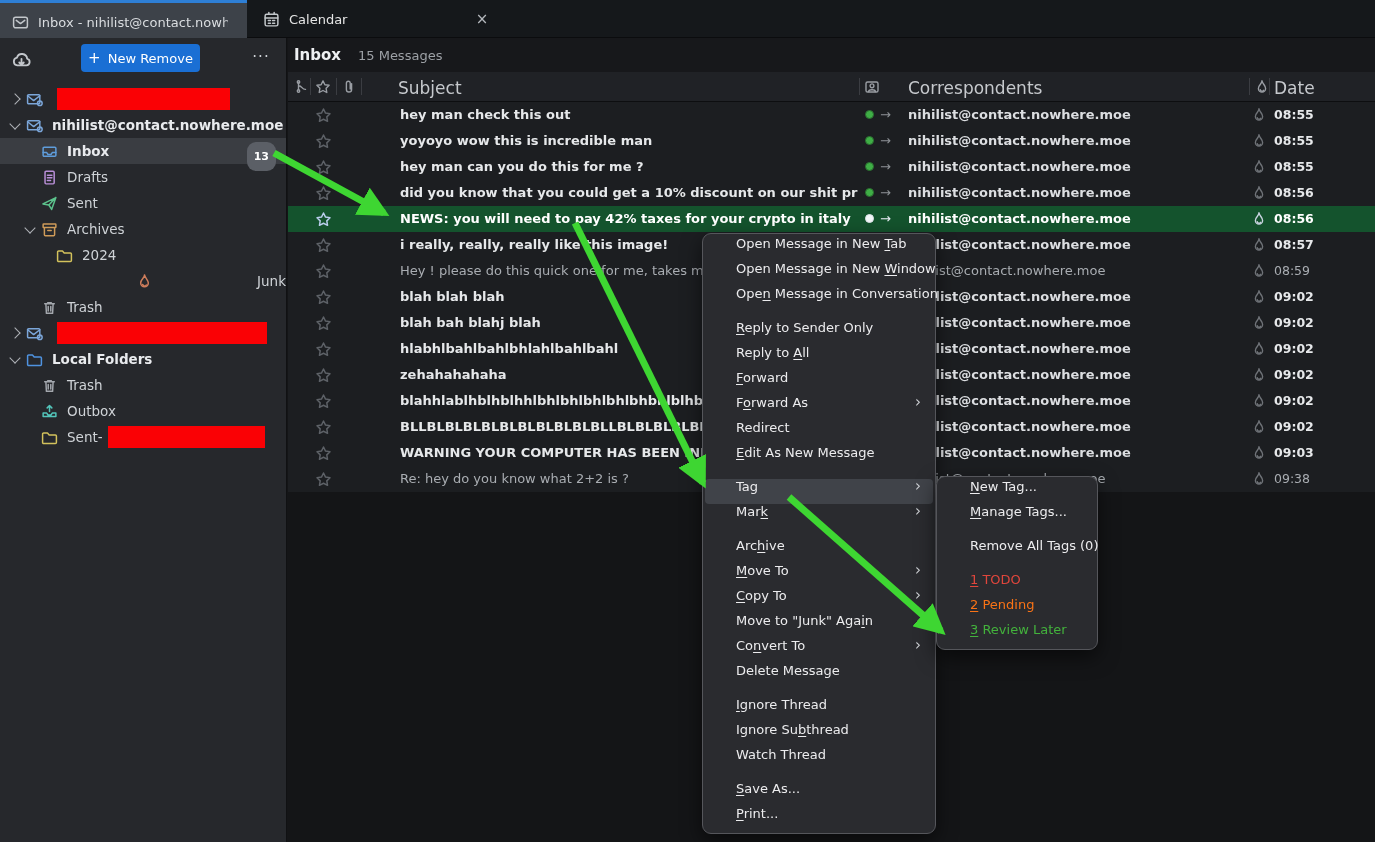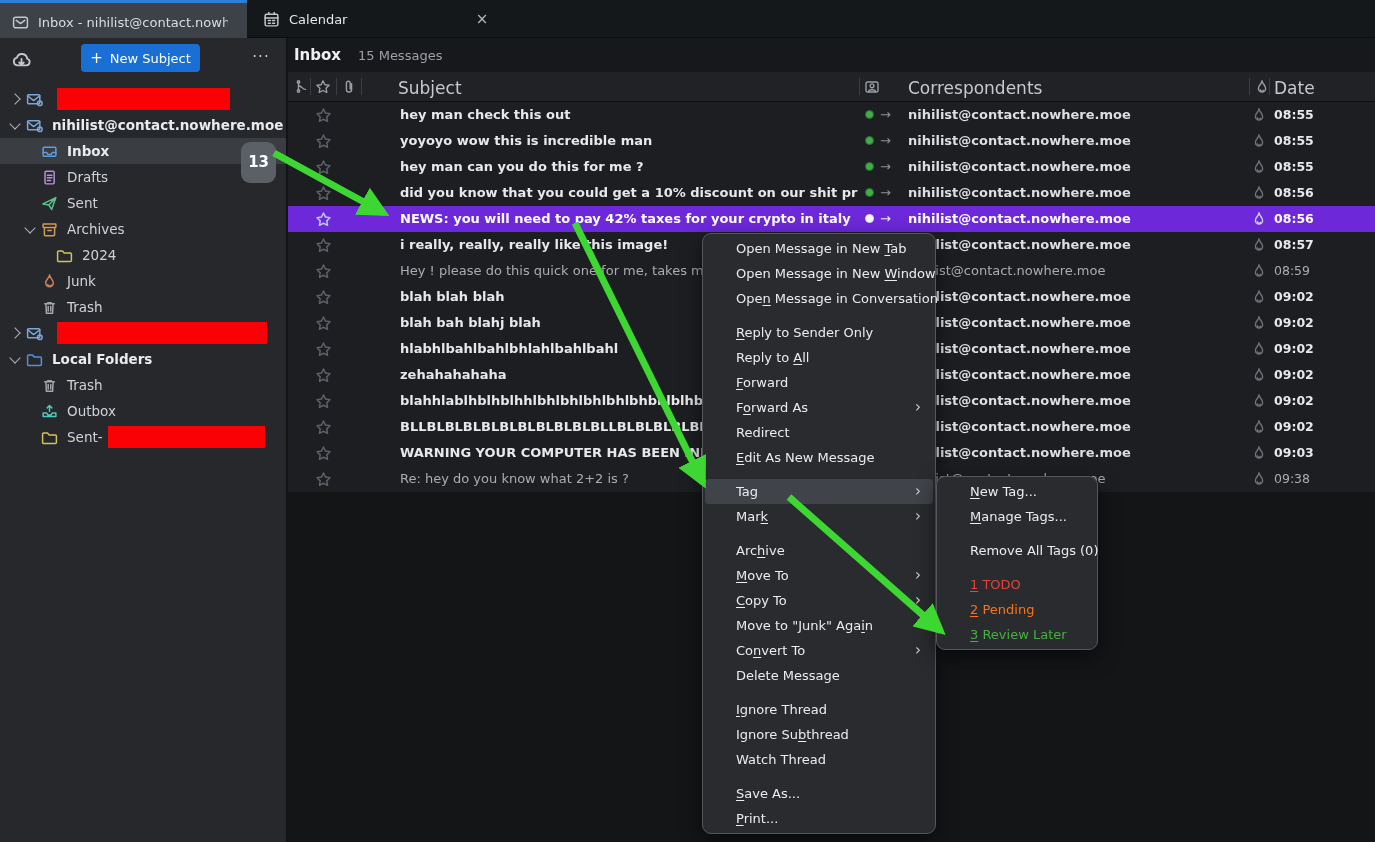--- a/index.html
+++ b/index.html
@@ -31,57 +31,57 @@
   .trow.selected{background:#3a3d42}
   .chev{width:7px;height:7px;border-right:1.6px solid #aeb2b7;border-bottom:1.6px solid #aeb2b7;display:inline-block;
         margin:0 7px 0 3px;flex:none}
   .chev-right{transform:rotate(-45deg)}
   .chev-down{transform:rotate(45deg);margin-top:-3px}
   .chev-none{visibility:hidden}
   .tic{width:17px;height:17px;flex:none;margin-right:9px}
   .tlabel{white-space:nowrap}
   .tlabel.bold{font-weight:700;color:#e9ebee}
   .red{height:22px;background:#fa0105;margin-left:5px;flex:none}
-  .badge{position:absolute;right:10px;top:4px;background:#5b5f66;color:#fff;font-size:15px;font-weight:700;border-radius:9px;padding:14px 7px;line-height:13px}
+  .badge{position:absolute;right:10px;top:4px;background:#5b5f66;color:#fff;font-size:11px;font-weight:700;border-radius:9px;padding:8px 7px;line-height:13px}
   .ic-account{color:#7ba6d9}.ic-inbox{color:#5f9ddb}.ic-drafts{color:#b98fd8}.ic-sent{color:#5cc28c}
   .ic-archive{color:#cf9b59}.ic-folder{color:#d3c25c}.ic-junk{color:#d07e5c}.ic-trash{color:#a3a7ad}
   .ic-localfolders{color:#4f93e0}.ic-outbox{color:#53c6bb}.ic-sentfolder{color:#d3c25c}
 
   
   #main{position:absolute;left:288px;top:38px;right:0;bottom:0;background:#141517}
   #list-title{position:absolute;top:0;left:0;right:0;height:34px;background:#17181b;display:flex;align-items:center}
   #list-title .t1{font-size:15px;font-weight:700;color:#eef0f2;margin-left:6px}
   #list-title .t2{font-size:13px;color:#9da1a6;margin-left:17px}
   #colhead{position:absolute;top:34px;left:0;right:0;height:30px;background:#202226;border-bottom:1px solid #0d0e10;box-sizing:border-box;color:#9a9ea4;font-size:17px}
   #colhead .hicon{position:absolute;top:7px;color:#9a9ea4}
   #colhead .vsep{position:absolute;top:6px;width:1px;height:17px;background:#3b3d42}
   #colhead .htxt{position:absolute;top:6px;color:#c6c9cd}
   #rows{position:absolute;top:64px;left:0;right:0}
   .mrow{position:relative;height:26px;background:#1c1e21;font-size:13px}
-  .mrow.selected{background:#6d28d9}
+  .mrow.selected{background:#14532d}
   .rstar{position:absolute;left:27px;top:5px;color:#5d6167}
   .mrow.selected .rstar{color:#b9cdeb}
   .subj{position:absolute;left:112px;top:0;width:458px;line-height:26px;white-space:nowrap;overflow:hidden;font-weight:700;color:#e6e8ea}
   .dot{position:absolute;left:577px;top:8px;width:9px;height:9px;border-radius:50%;background:#3fae46;border:1px solid #2a6e2f;box-sizing:border-box}
   .fw{position:absolute;left:592px;line-height:26px;color:#8d9196;font-size:13px}
   .corr{position:absolute;left:620px;top:0;width:330px;line-height:26px;white-space:nowrap;overflow:hidden;font-weight:700;color:#dcdee1}
   .rflame{position:absolute;left:963px;top:5px;color:#6f7378}
   .date{position:absolute;left:986px;line-height:26px;font-weight:700;font-size:12.5px;color:#e6e8ea}
   .mrow.read .subj,.mrow.read .corr,.mrow.read .date{font-weight:400;color:#a9adb2}
   .mrow.selected .subj,.mrow.selected .corr,.mrow.selected .date{color:#fff}
   .mrow.selected .dot{background:#f4f7fa;border-color:#dfe5ea}
   .mrow.selected .fw{color:#e8eef5}
   .mrow.selected .rflame{color:#c9d4e0}
 
   
   .menu{position:absolute;background:#2a2b2f;border:1px solid #55565b;border-radius:9px;box-shadow:0 7px 20px rgba(0,0,0,.55);
         padding:2px 0;box-sizing:border-box;z-index:20}
   #ctxmenu{left:702px;top:233px;width:234px}
   #tagmenu{left:936px;top:476px;width:162px;z-index:21}
-  .mi{height:25px;display:flex;align-items:center;padding:0 12px 0 31px;font-size:13px;color:#ececee;margin:0 2px;border-radius:4px;position:relative}
+  .mi{height:25px;display:flex;align-items:flex-start;padding:0 12px 0 31px;font-size:13px;color:#ececee;margin:0 2px;border-radius:4px;position:relative}
   .mi.hl{background:#404349}
   .mi .lbl{flex:1;white-space:nowrap}
   .mi u{text-underline-offset:2px;text-decoration-thickness:1px}
   .mchev{margin-left:10px;color:#cfd2d6;font-size:15px;line-height:1}
   .msep{height:9px}
   .mi.todo{color:#e0463c}.mi.pending{color:#f97316}.mi.review{color:#43b23c}
 
   
   #anno{position:absolute;left:0;top:0;z-index:40;pointer-events:none}
 </style>
@@ -169,21 +169,21 @@
   </div>
   <div id="tab-close">×</div>
 </div>
 
 <div id="sidebar">
   <svg class="ic" id="sb-cloud" width="21" height="21">
       <use href="#i-cloud"></use>
     </svg>
   <button id="btn-new">
     <span class="plus">+</span>
-    <span>New Subject</span>
+    <span>New Remove</span>
   </button>
   <div id="sb-more">···</div>
 
   <div id="tree">
 
       <div class="trow" style="padding-left: 8px;">
         <span class="chev chev-right"></span>
         <svg class="ic tic ic-account">
           <use href="#i-mailacct"></use>
         </svg>
@@ -240,21 +240,21 @@
 
       <div class="trow" style="padding-left: 38px; align-items: center;">
         <span class="chev chev-none"></span>
         <svg class="ic tic ic-folder">
           <use href="#i-folder"></use>
         </svg>
         <span class="tlabel">2024</span>
 
       </div>
 
-      <div class="trow" style="padding-left: 23px;">
+      <div class="trow" style="padding-left: 23px; justify-content: space-between;">
         <span class="chev chev-none"></span>
         <svg class="ic tic ic-junk">
           <use href="#i-flame"></use>
         </svg>
         <span class="tlabel">Junk</span>
 
       </div>
 
       <div class="trow" style="padding-left: 23px;">
         <span class="chev chev-none"></span>

